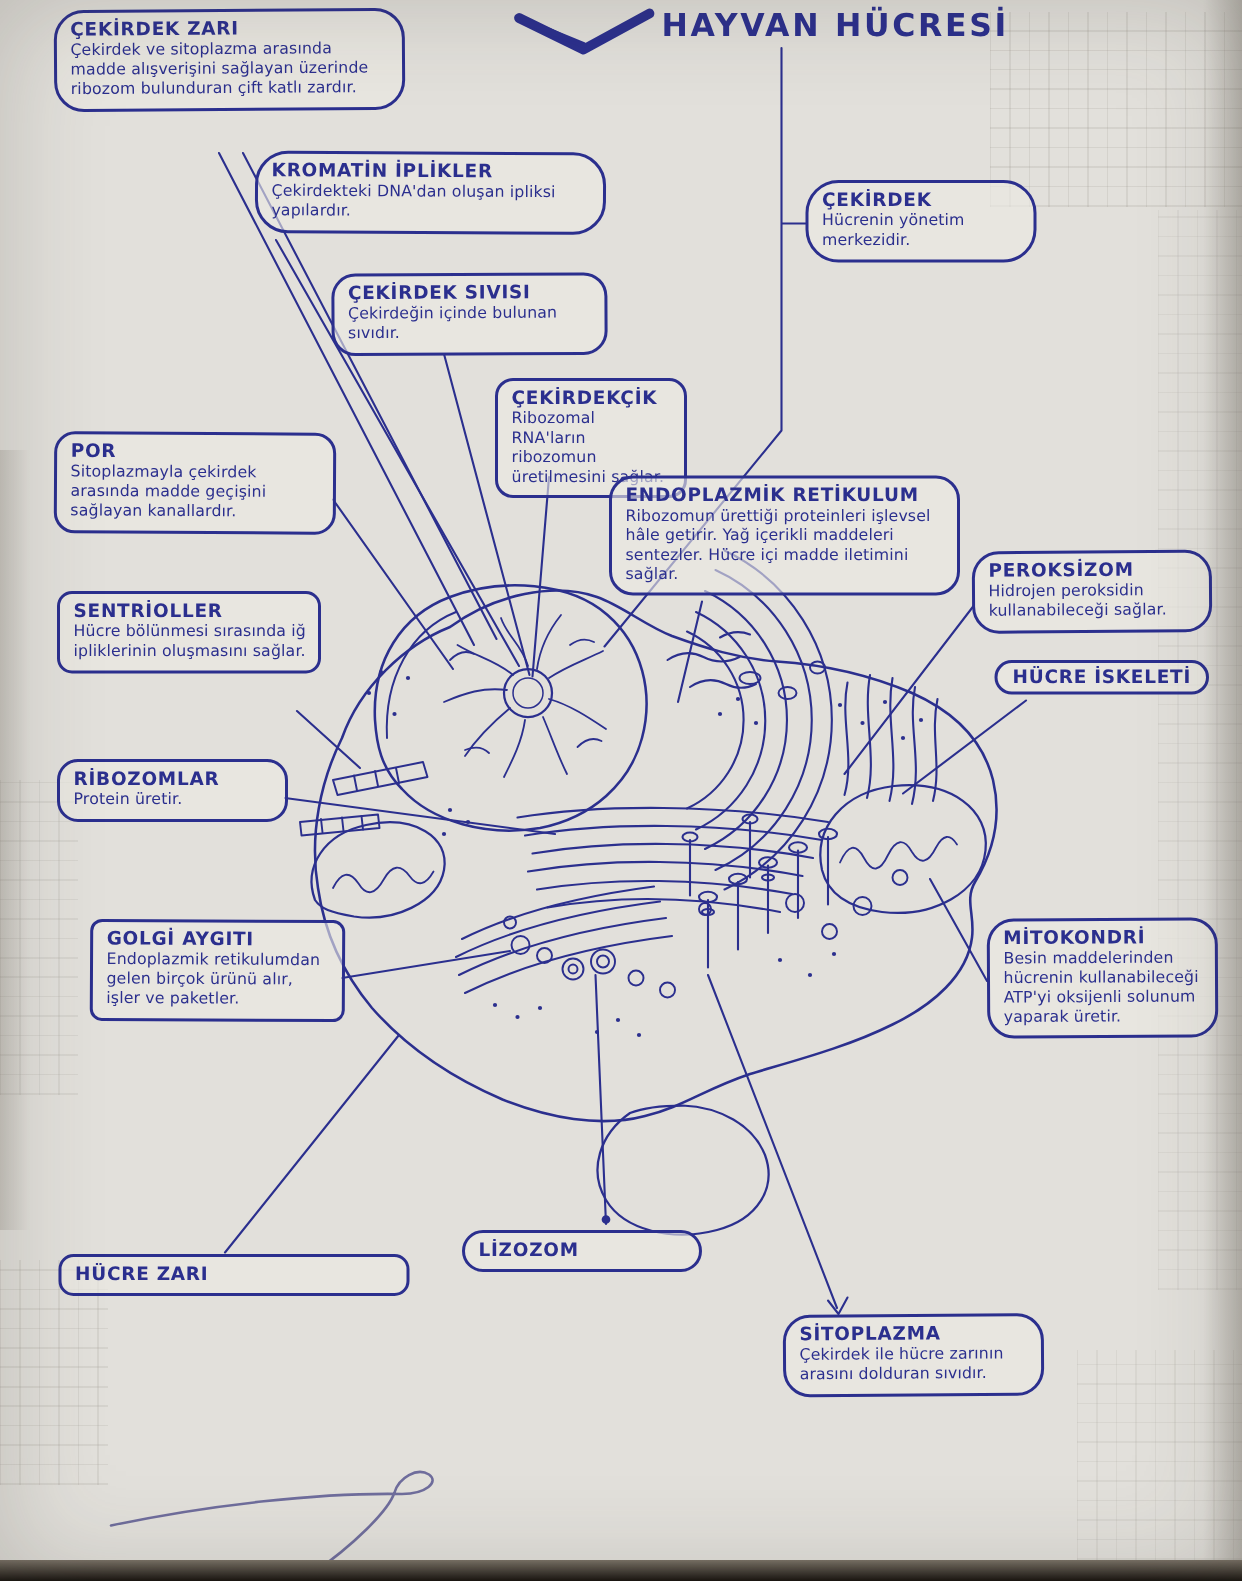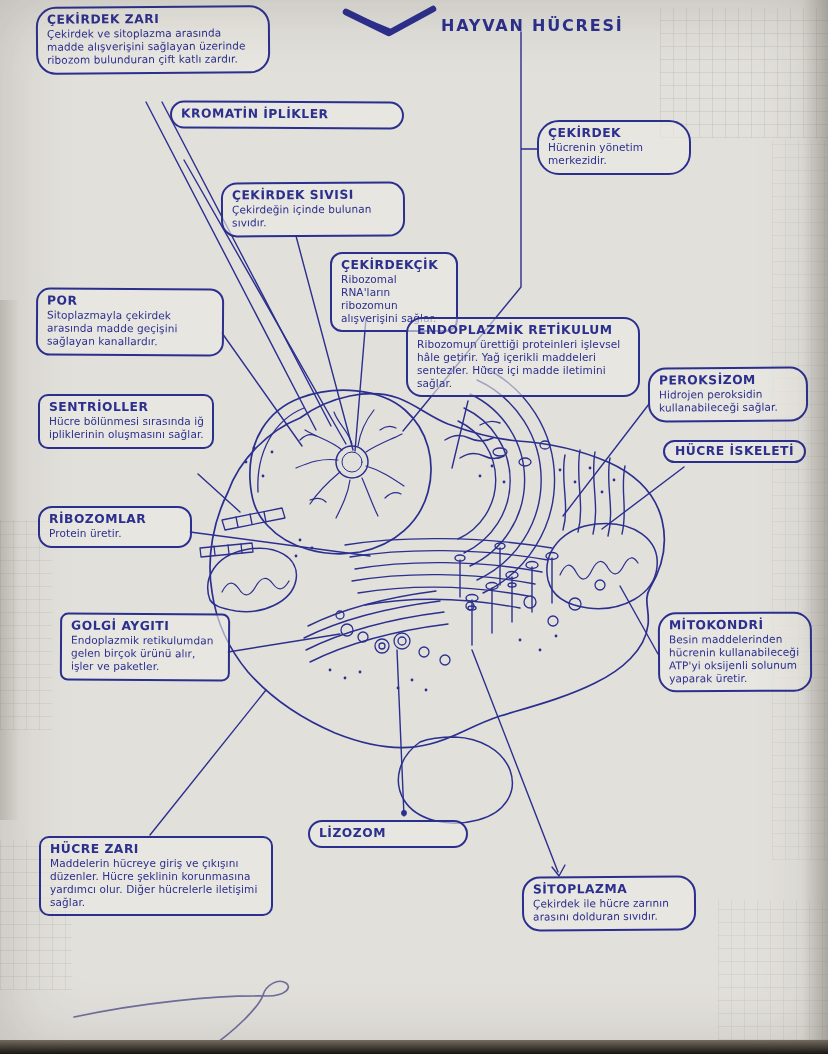--- a/index.html
+++ b/index.html
@@ -20,22 +20,22 @@
       repeating-linear-gradient(90deg, rgba(110,104,94,.22) 0 1px, transparent 1px 13px);
   }
   .right-edge{position:absolute;top:0;right:0;width:26px;height:100%;
     background:linear-gradient(to right,rgba(0,0,0,0),rgba(90,84,74,.30));pointer-events:none;}
   .left-smudge{position:absolute;left:0;top:300px;width:20px;height:520px;
     background:linear-gradient(to right,rgba(115,108,96,.22),transparent);pointer-events:none;}
   .bottom-edge{position:absolute;left:0;right:0;bottom:0;height:14px;
     background:linear-gradient(to bottom,#7a7267,#16120e);z-index:8;}
   svg.art{position:absolute;left:0;top:0;z-index:2;}
   .title{
-    position:absolute;left:441px;top:16px;z-index:4;
-    font-weight:700;font-size:16px;letter-spacing:1.8px;white-space:nowrap;
+    position:absolute;left:441px;top:5px;z-index:4;
+    font-weight:700;font-size:21px;letter-spacing:1.8px;white-space:nowrap;
   }
   .box{
     position:absolute;z-index:5;box-sizing:border-box;
     border:2.3px solid var(--ink);
     background:rgba(236,234,228,.62);
     padding:4px 8px 6px 9px;
   }
   .term{font-weight:700;font-size:12.3px;letter-spacing:.5px;line-height:1.15;}
   .desc{font-size:10.5px;line-height:1.22;margin-top:1px;letter-spacing:.1px;}
   .pill{border-radius:15px;padding:2px 10px 3px;background:rgba(236,234,228,.62);}
@@ -235,30 +235,31 @@
 
   <div class="title">HAYVAN HÜCRESİ</div>
 
   <div class="box" style="left:36px;top:6px;width:234px;border-radius:20px;transform:rotate(-.4deg)">
     <div class="term">ÇEKİRDEK ZARI</div>
     <div class="desc">Çekirdek ve sitoplazma arasında madde alışverişini sağlayan üzerinde ribozom bulunduran çift katlı zardır.</div>
   </div>
 
   <div class="box" style="left:170px;top:101px;width:234px;border-radius:22px;transform:rotate(.3deg)">
     <div class="term">KROMATİN İPLİKLER</div>
+    <div class="desc">Çekirdekteki DNA'dan oluşan ipliksi yapılardır.</div>
   </div>
 
   <div class="box" style="left:221px;top:182px;width:184px;border-radius:16px;transform:rotate(-.3deg)">
     <div class="term">ÇEKİRDEK SIVISI</div>
     <div class="desc">Çekirdeğin içinde bulunan sıvıdır.</div>
   </div>
 
   <div class="box" style="left:330px;top:252px;width:128px;border-radius:12px">
     <div class="term">ÇEKİRDEKÇİK</div>
-    <div class="desc">Ribozomal RNA'ların ribozomun alışverişini sağlar.</div>
+    <div class="desc">Ribozomal RNA'ların ribozomun üretilmesini sağlar.</div>
   </div>
 
   <div class="box" style="left:537px;top:120px;width:154px;border-radius:22px">
     <div class="term">ÇEKİRDEK</div>
     <div class="desc">Hücrenin yönetim merkezidir.</div>
   </div>
 
   <div class="box" style="left:36px;top:288px;width:188px;border-radius:14px;transform:rotate(.3deg)">
     <div class="term">POR</div>
     <div class="desc">Sitoplazmayla çekirdek arasında madde geçişini sağlayan kanallardır.</div>
@@ -293,21 +294,20 @@
     <div class="desc">Endoplazmik retikulumdan gelen birçok ürünü alır, işler ve paketler.</div>
   </div>
 
   <div class="box" style="left:658px;top:612px;width:154px;border-radius:18px;transform:rotate(-.3deg)">
     <div class="term">MİTOKONDRİ</div>
     <div class="desc">Besin maddelerinden hücrenin kullanabileceği ATP'yi oksijenli solunum yaparak üretir.</div>
   </div>
 
   <div class="box" style="left:39px;top:836px;width:234px;border-radius:10px">
     <div class="term">HÜCRE ZARI</div>
-    <div class="desc">Maddelerin hücreye giriş ve çıkışını düzenler. Hücre şeklinin korunmasına yardımcı olur. Diğer hücrelerle iletişimi sağlar.</div>
   </div>
 
   <div class="box" style="left:308px;top:820px;width:160px;border-radius:14px">
     <div class="term">LİZOZOM</div>
   </div>
 
   <div class="box" style="left:522px;top:876px;width:174px;border-radius:18px;transform:rotate(-.4deg)">
     <div class="term">SİTOPLAZMA</div>
     <div class="desc">Çekirdek ile hücre zarının arasını dolduran sıvıdır.</div>
   </div>

